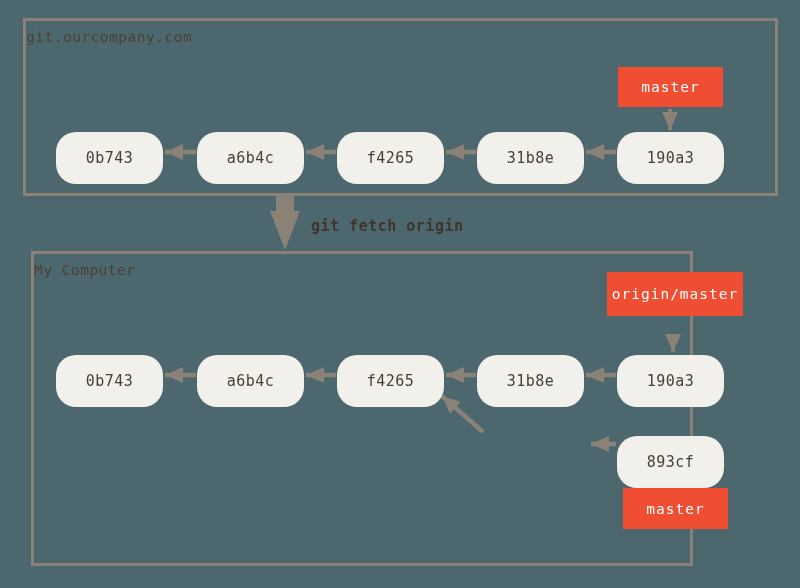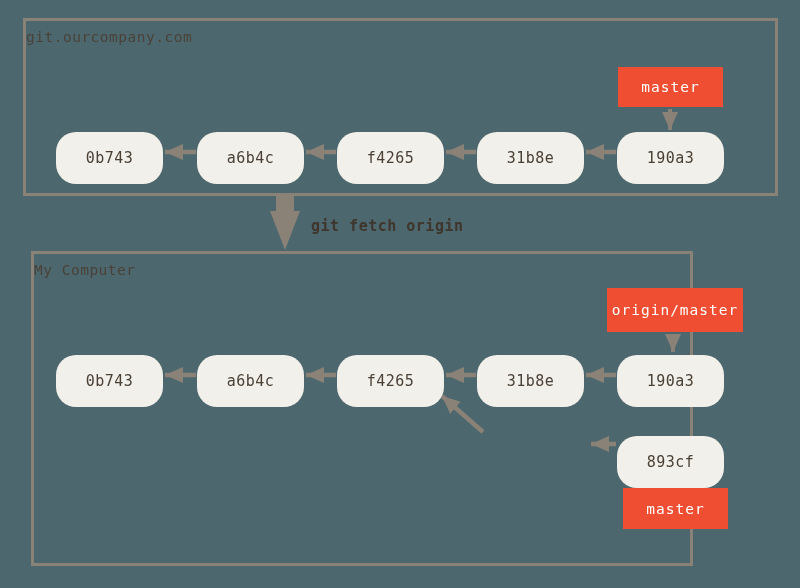--- a/index.html
+++ b/index.html
@@ -20,21 +20,21 @@
     position:absolute;width:107px;height:52px;background:#f2f0ea;border-radius:20px;
     display:flex;align-items:center;justify-content:center;
     font-size:15px;color:#4a4036;letter-spacing:.5px;
   }
   .branch{
     position:absolute;background:#f04e32;color:#ffffff;
     display:flex;align-items:center;justify-content:center;
     font-size:14.5px;font-weight:normal;letter-spacing:1px;
   }
   .branch--remote-master{left:618px;top:67px;width:105px;height:40px;}
-  .branch--origin-master{left:607px;top:288px;width:136px;height:44px;}
+  .branch--origin-master{left:607px;top:272px;width:136px;height:44px;}
   .branch--local-master{left:623px;top:488px;width:105px;height:41px;}
   .command{
     position:absolute;left:311px;top:217px;
     font-size:15px;font-weight:bold;color:#3e352c;letter-spacing:.5px;
   }
   .edges{position:absolute;left:0;top:0;width:800px;height:588px;pointer-events:none;}
 </style>
 </head>
 <body>
 

